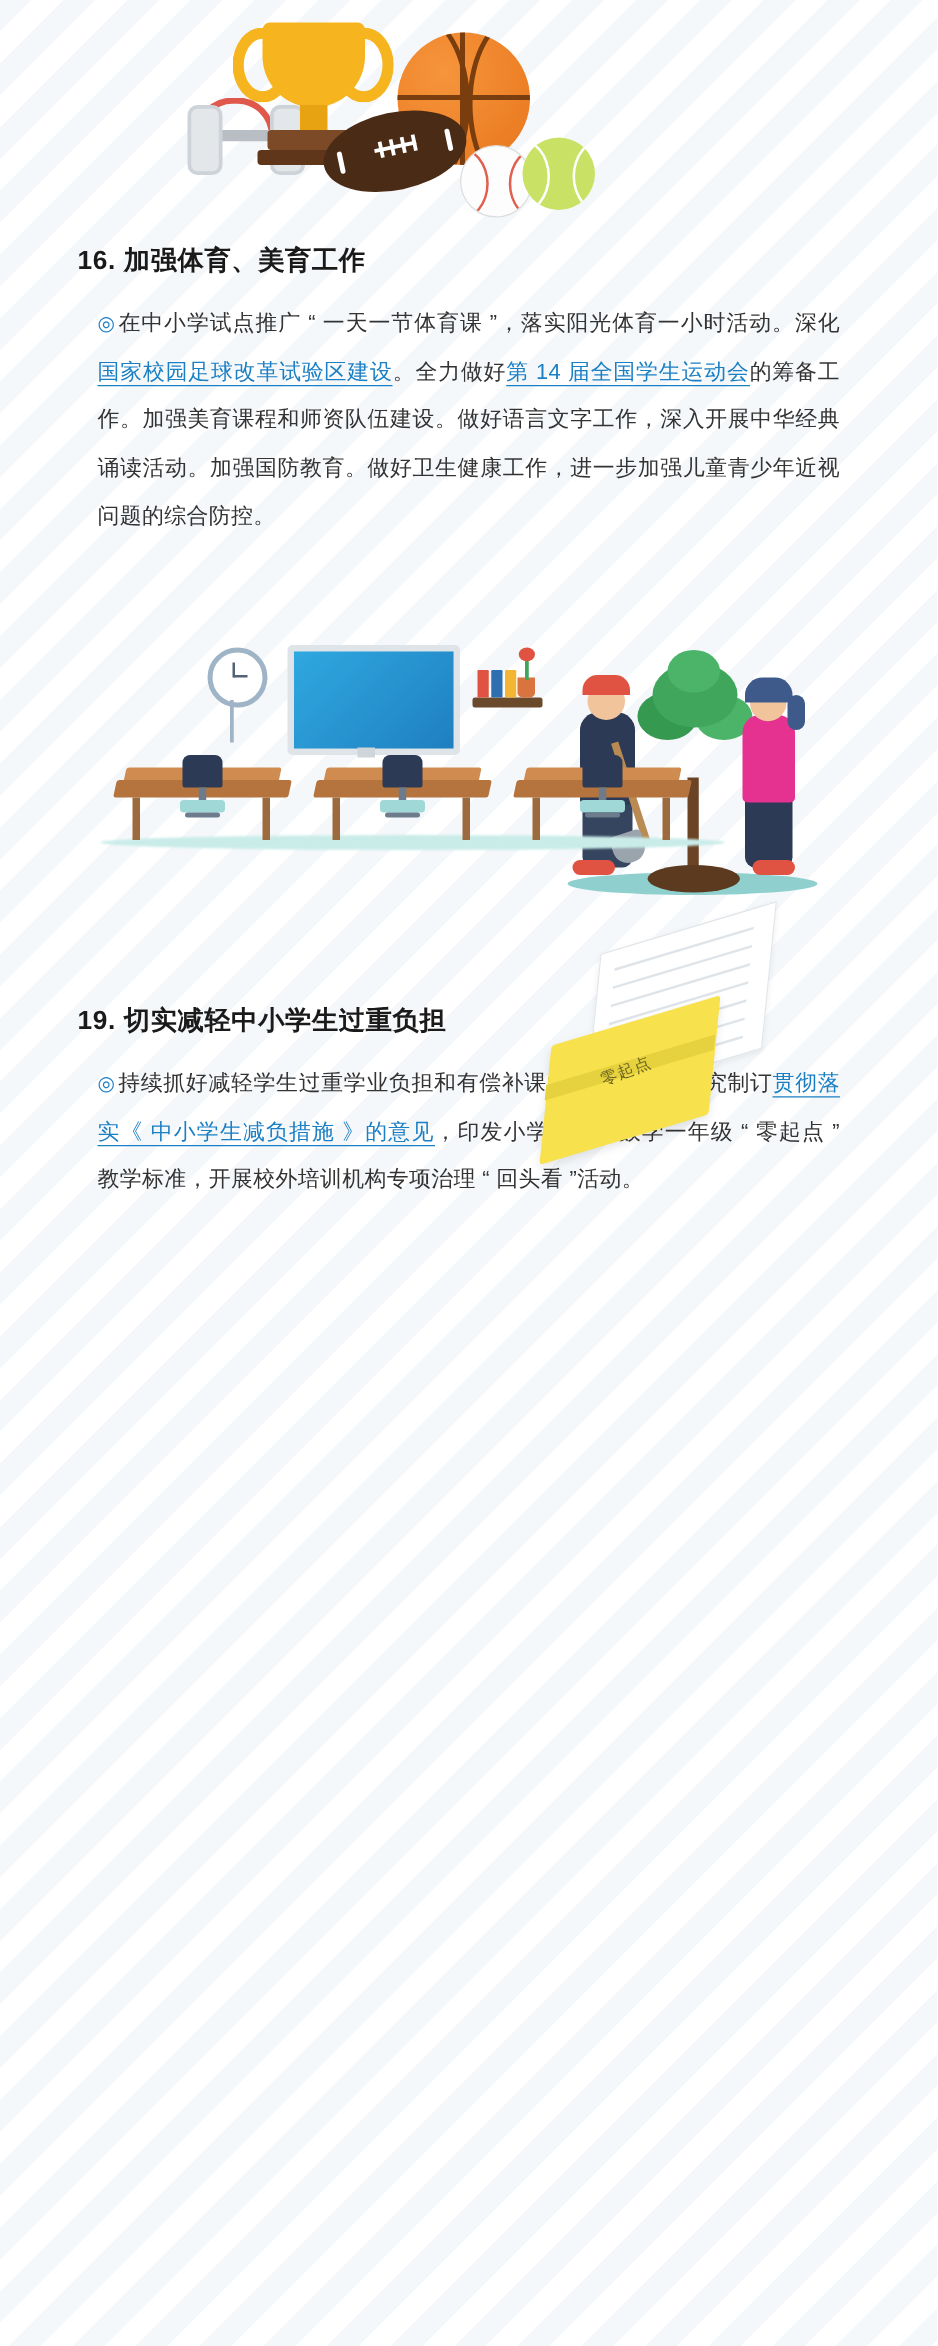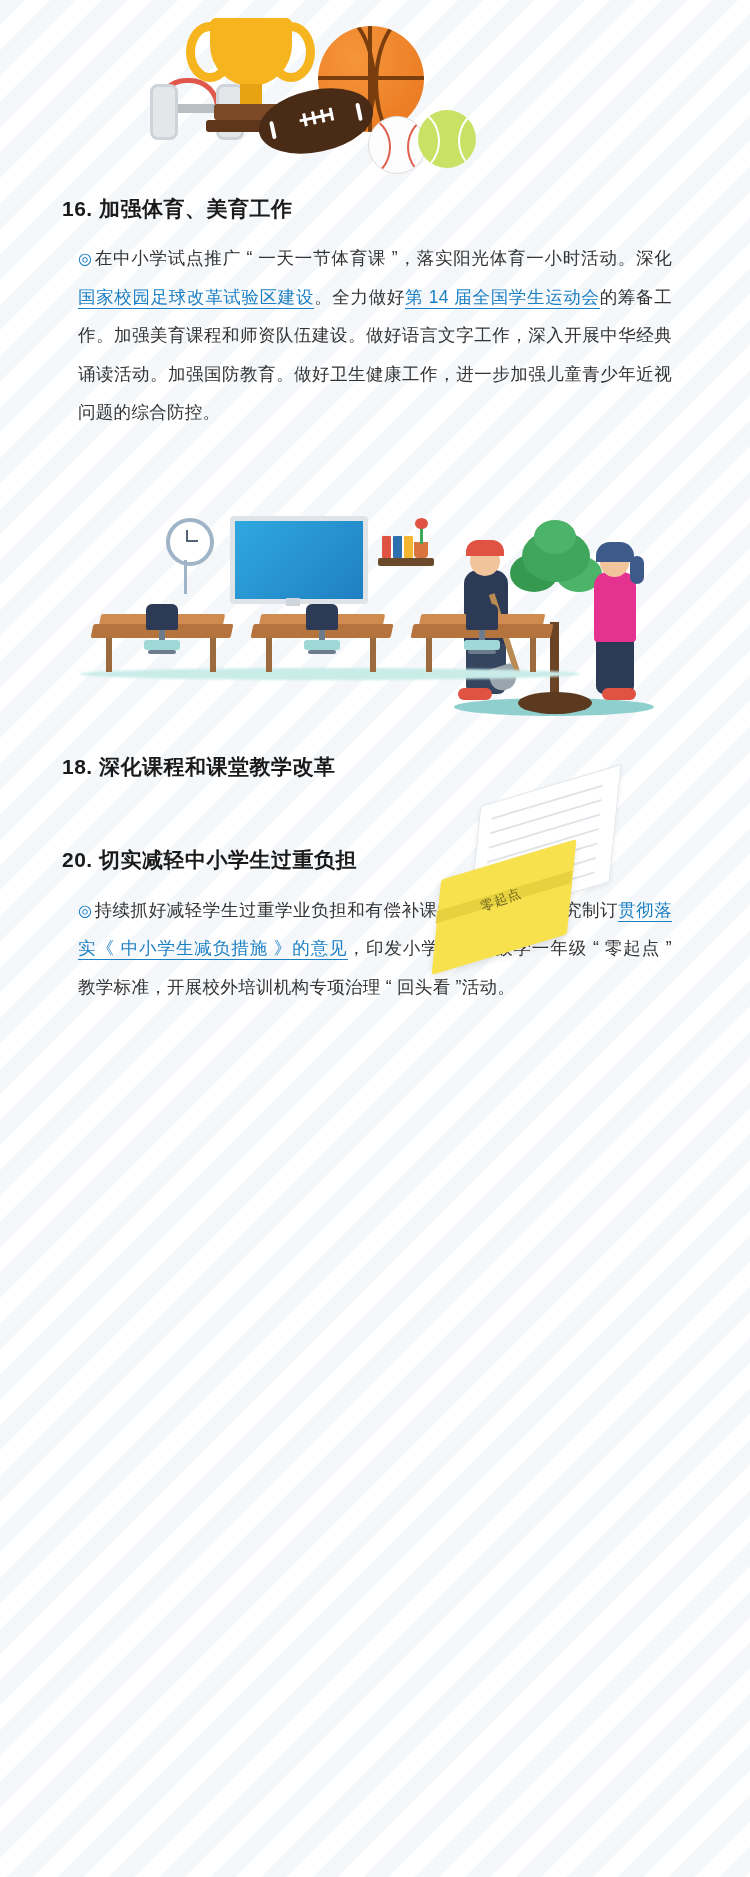--- a/index.html
+++ b/index.html
@@ -711,40 +711,39 @@
         <div class="chair-seat"></div>
           <div class="chair-leg"></div>
       </div>
     </div>
   </div>
 
   <div class="content">
     <div class="gap-md"></div>
 
     <div class="section">
-      <h2 class="heading">18. 深化课程和课堂教学改革</h2>
     </div>
 
     <div class="gap-lg"></div>
 
     <div class="section">
       <div class="note-illu">
         <div class="note-paper">
           <div class="line" style="top:14px"></div>
           <div class="line" style="top:28px"></div>
           <div class="line" style="top:42px"></div>
           <div class="line" style="top:56px"></div>
           <div class="line" style="top:70px"></div>
           <div class="line" style="top:84px"></div>
           <div class="line" style="top:98px"></div>
         </div>
         <div class="note-book"></div>
         <div class="note-book-edge"></div>
         <div class="note-label">零起点</div>
       </div>
-      <h2 class="heading">20. 切实减轻中小学生过重负担</h2>
+      <h2 class="heading">19. 切实减轻中小学生过重负担</h2>
       <p class="para">
         <span class="bullet">◎</span><span>持续抓好减轻学生过重学业负担和有偿补课的治理工作，研究制订</span><span class="hl">贯彻落实《 中小学生减负措施 》的意见</span><span>，印发小学语文、数学一年级 “ 零起点 ” 教学标准，开展校外培训机构专项治理 “ 回头看 ”活动。</span>
       </p>
     </div>
   </div>
 
 </div>
 
 </body></html>

